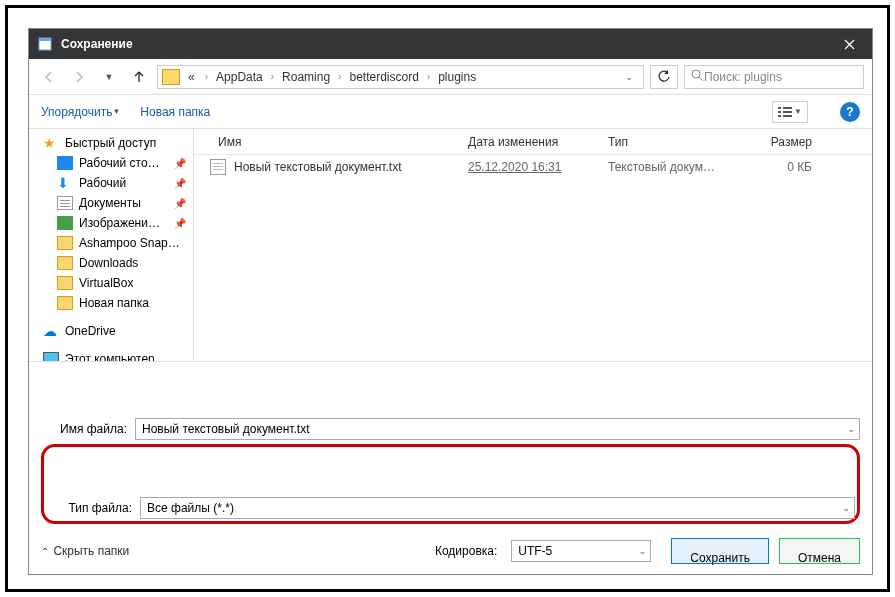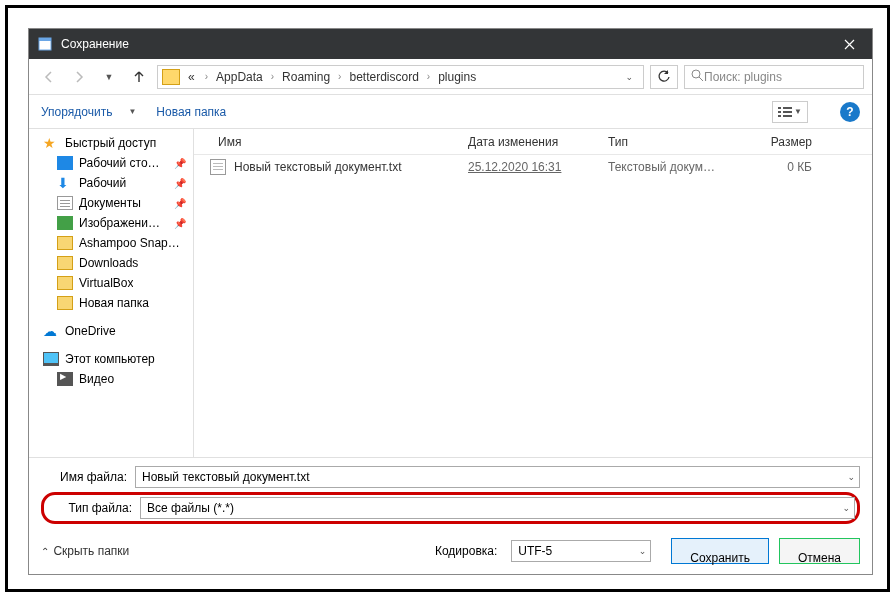--- a/index.html
+++ b/index.html
@@ -1,35 +1,35 @@
 <!DOCTYPE html>
 <html><head>
 <meta charset="utf-8">
 <style>
 * { box-sizing: border-box; margin: 0; padding: 0; font-family: "Segoe UI", Tahoma, sans-serif; font-size: 12px; }
 body { background: #fff; width: 895px; height: 597px; position: relative; }
 .outer { position: absolute; left: 5px; top: 5px; width: 885px; height: 587px; border: 3px solid #000; background: #fff; }
 .dialog { position: absolute; left: 20px; top: 20px; width: 845px; height: 547px; border: 1px solid #888; background: #fff; display: flex; flex-direction: column; }
-.titlebar { height: 30px; background: #333537; color: #fff; display: flex; align-items: center; padding: 0 0 0 8px; }
+.titlebar { height: 30px; background: #333537; color: #fff; display: flex; align-items: center; padding: 0 0 0 8px; font-weight: bold; }
 .titlebar .icon { width: 16px; height: 16px; margin-right: 8px; display:flex; align-items:center; justify-content:center;}
 .titlebar .title { flex: 1; font-size: 12px; }
 .titlebar .close { width: 45px; height: 30px; display: flex; align-items: center; justify-content: center; color:#fff; font-size:14px; }
 .navrow { height: 36px; border-bottom: 1px solid #e0e0e0; display: flex; align-items: center; padding: 4px 8px; gap: 6px; }
 .navbtn { width: 24px; height: 24px; display: flex; align-items: center; justify-content: center; color: #888; }
 .navbtn.enabled { color: #333; }
 .breadcrumb { flex: 1; height: 24px; border: 1px solid #ccc; display: flex; align-items: center; padding: 0 2px; background: #fff; }
 .breadcrumb .fld { width: 18px; height: 16px; background: #ffd86b; border: 1px solid #d4a017; margin: 0 4px 0 2px; }
 .breadcrumb .ell { color: #333; padding: 0 4px; }
 .breadcrumb .sep { color: #888; padding: 0 6px; font-size: 10px; }
 .breadcrumb .seg { color: #333; padding: 0 2px; }
 .breadcrumb .drop { margin-left: auto; padding: 0 8px; color: #555; font-size: 9px; }
 .refresh { width: 28px; height: 24px; border: 1px solid #ccc; display: flex; align-items: center; justify-content: center; color: #333; }
 .search { width: 180px; height: 24px; border: 1px solid #ccc; display: flex; align-items: center; padding: 0 6px; color: #888; }
 .toolbar { height: 34px; display: flex; align-items: center; padding: 0 12px; gap: 20px; border-bottom: 1px solid #e0e0e0; }
-.toolbar .tbtn { color: #1a5aa8; display: flex; align-items: center; gap: 16px; text-align: right; }
+.toolbar .tbtn { color: #1a5aa8; display: flex; align-items: center; gap: 0; text-align: right; }
 .toolbar .spacer { flex: 1; }
 .toolbar .viewbtn { width: 36px; height: 22px; border: 1px solid #ccc; display: flex; align-items: center; justify-content: center; gap:2px;}
 .toolbar .help { width: 20px; height: 20px; border-radius: 50%; background: #1979ca; color: #fff; display: flex; align-items: center; justify-content: center; font-weight: bold; margin-left:12px;}
 .body { flex: 1; display: flex; overflow: hidden; }
 .sidebar { width: 165px; border-right: 1px solid #e0e0e0; overflow-y: auto; padding: 4px 0; }
 .sbitem { display: flex; align-items: center; padding: 3px 6px 3px 14px; gap: 6px; white-space: nowrap; overflow: hidden; }
 .sbitem.l2 { padding-left: 28px; }
 .sbitem .ico { width: 16px; height: 14px; flex-shrink: 0; }
 .sbitem .pin { margin-left: auto; color: #888; font-size: 10px; flex-shrink:0; }
 .sbitem .lbl { overflow: hidden; text-overflow: ellipsis; }
@@ -54,21 +54,21 @@
 .col.size { width: 80px; text-align:right;}
 .filerow { height: 24px; display: flex; align-items: center; padding-left: 16px; }
 .filerow .ficon { width: 16px; height: 16px; background:#fff; border:1px solid #999; margin-right:8px; position:relative;}
 .filerow .ficon::after{content:"";position:absolute;left:2px;right:2px;top:3px;height:1px;background:#bbb;box-shadow:0 3px 0 #bbb, 0 6px 0 #bbb;}
 .filerow .cell { padding: 0 8px; color:#333; white-space:nowrap; overflow:hidden; text-overflow:ellipsis;}
 .filerow .cell.name { width: 226px; padding-left:0;}
 .filerow .cell.date { width: 140px; color:#666;text-decoration:underline;}
 .filerow .cell.type { width: 140px; color:#666;}
 .filerow .cell.size { width: 80px; text-align:right; color:#666;}
 .bottom { border-top: 1px solid #e0e0e0; padding: 8px 12px 10px 12px; }
-.fieldrow { display: flex; align-items: center; margin-bottom: 6px; }
+.fieldrow { display: flex; align-items: center; margin-bottom: 6px; margin-top: 48px; }
 .fieldrow .lbl { width: 94px; text-align: right; padding-right: 8px; }
 .fieldrow .combo { flex: 1; height: 22px; border: 1px solid #aaa; display: flex; align-items: center; padding: 0 6px; background:#fff; position:relative;}
 .fieldrow .combo .dd { position:absolute; right:4px; color:#555; font-size:9px;}
 .highlight { border: 3px solid #c00; border-radius: 14px; padding: 2px; margin: -2px 0 4px 0;}
 .highlight .fieldrow { margin-bottom: 0; }
 .btnrow { display: flex; align-items: center; gap: 10px; margin-top: 14px; }
 .btnrow .hide { display: flex; align-items: center; gap: 4px; color: #333; }
 .btnrow .spacer { flex: 1; }
 .btnrow .enclbl { margin-right: 4px; }
 .btnrow .encsel { width: 140px; height: 22px; border: 1px solid #aaa; display: flex; align-items: center; padding: 0 6px; position:relative; margin-right: 10px;}

